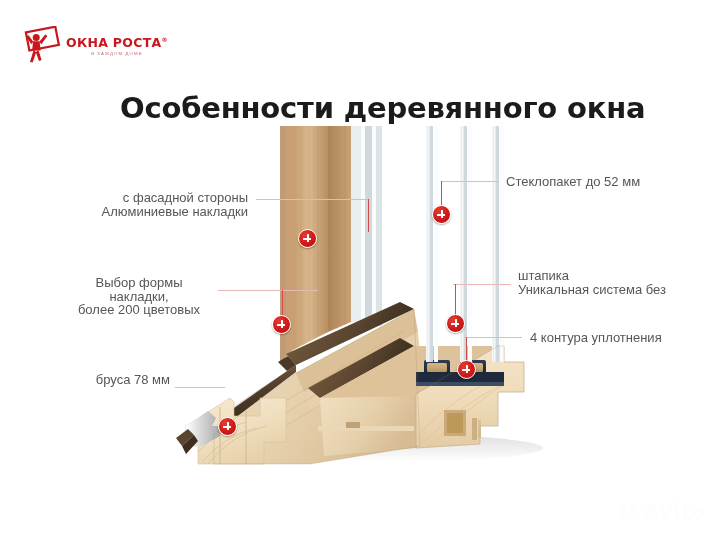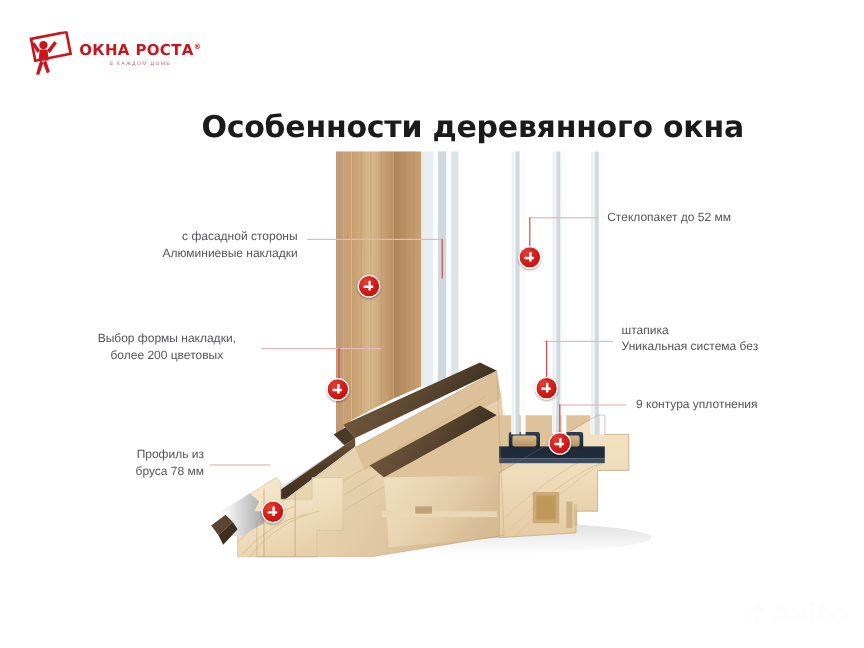--- a/index.html
+++ b/index.html
@@ -26,28 +26,28 @@
   .logo-tag{
     margin-top:2px;
     font-size:4.3px;letter-spacing:1.1px;color:#c06a6e;
     white-space:nowrap;text-align:center;
   }
 
   
   .title{
     position:absolute;left:120px;top:72px;width:500px;
     font-family:"DejaVu Sans",sans-serif;
-    font-weight:bold;font-size:25px;letter-spacing:-0.2px;
-    color:#1b1b1b;line-height:34px;white-space:nowrap;text-align:right;
+    font-weight:bold;font-size:29px;letter-spacing:-0.2px;
+    color:#1b1b1b;line-height:34px;white-space:nowrap;
   }
 
   
   .label{
     position:absolute;
-    font-size:10px;line-height:13.5px;color:#55565a;
+    font-size:13px;line-height:13.5px;color:#55565a;
     font-family:"Liberation Sans",sans-serif;
   }
   .label.right{text-align:right;}
   .label.left{text-align:left;}
 
   
   .leader{position:absolute;background:#e8b7b7;height:1px;}
   .leader-dot{position:absolute;width:1px;background:#d24b46;}
 
   
@@ -329,35 +329,34 @@
     <div>с фасадной стороны</div>
     <div>Алюминиевые накладки</div>
   </div>
 
   <div class="label right" style="left:66px;top:276px;width:146px;text-align:center;">
     <div>Выбор формы накладки,</div>
     <div>более 200 цветовых</div>
   </div>
 
   <div class="label right" style="left:22px;top:373px;width:148px;">
-    <div>Профиль из</div>
     <div>бруса 78 мм</div>
   </div>
 
   <div class="label left" style="left:506px;top:175px;width:180px;">
     <div>Стеклопакет до 52 мм</div>
   </div>
 
   <div class="label left" style="left:518px;top:269px;width:176px;">
     <div>штапика</div>
     <div>Уникальная система без</div>
   </div>
 
   <div class="label left" style="left:530px;top:331px;width:176px;">
-    <div>9 контура уплотнения</div>
+    <div>4 контура уплотнения</div>
   </div>
 
   <div class="plus" style="left:298px;top:229px;"></div>
   <div class="plus" style="left:272px;top:315px;"></div>
   <div class="plus" style="left:218px;top:417px;"></div>
   <div class="plus" style="left:432px;top:205px;"></div>
   <div class="plus" style="left:446px;top:314px;"></div>
   <div class="plus" style="left:457px;top:360px;"></div>
 
   <div class="watermark">

